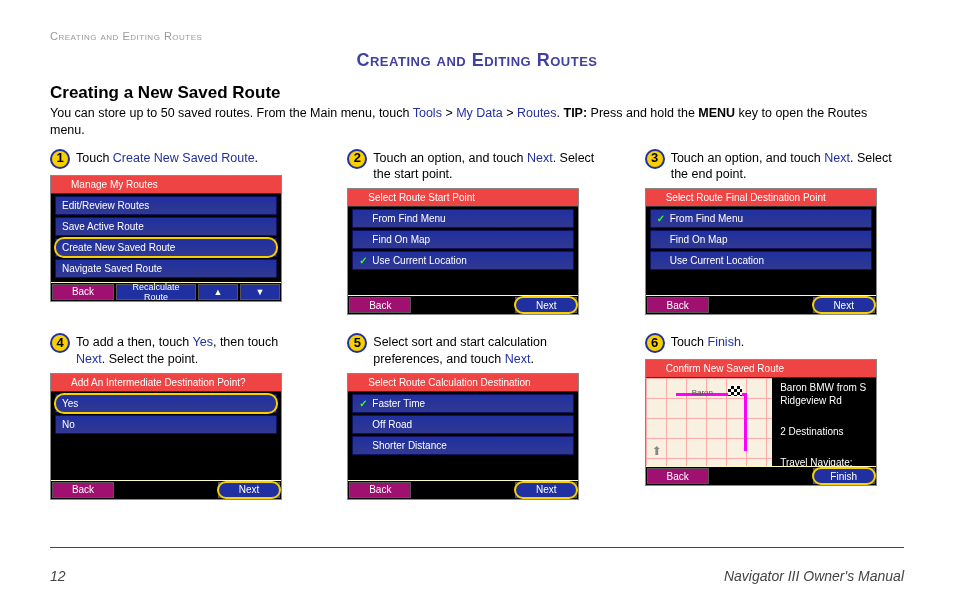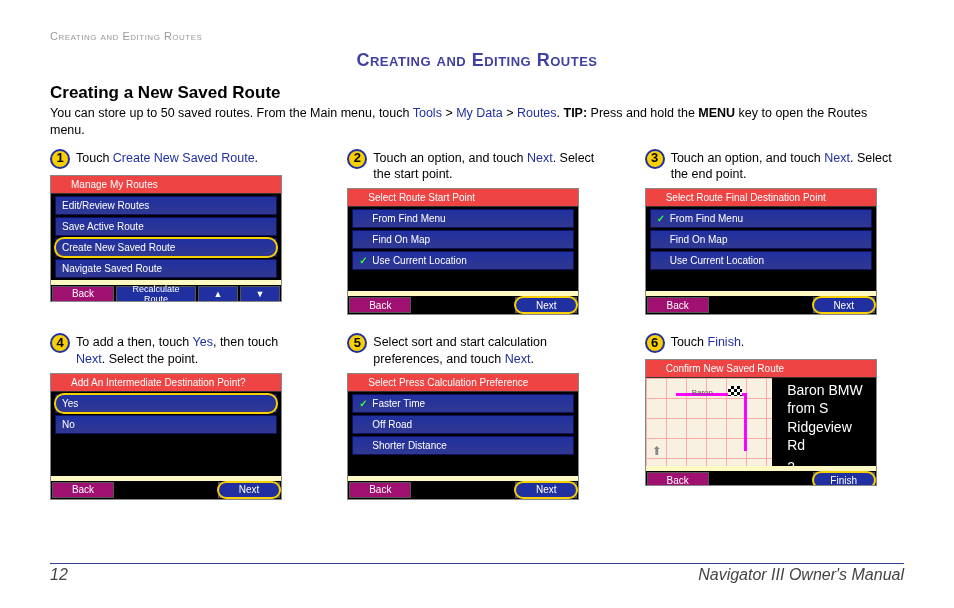--- a/index.html
+++ b/index.html
@@ -125,21 +125,21 @@
   .check {
     display: inline-block;
     width: 10px;
     color: #3f3;
     font-weight: bold;
     margin-right: 3px;
   }
   .gps-footer {
     display: flex;
     background: #000;
-    border-top: 5px solid #fef9c3;
+    border-top: 1px solid #fef9c3;
     height: 18px;
   }
   .gps-btn {
     flex: 0 0 auto;
     padding: 2px 8px;
     font-size: 10px;
     text-align: center;
     border: 1px solid #555;
     margin: 1px;
     display: flex;
@@ -172,26 +172,26 @@
       linear-gradient(90deg, #faa 1px, transparent 1px),
       linear-gradient(#faa 1px, transparent 1px),
       #f8f0e0;
     background-size: 20px 20px;
     position: relative;
   }
   .gps-map-right {
     flex: 1;
     background: #000;
     color: #fff;
-    font-size: 14px;
-    padding: 3px 15px;
+    font-size: 10px;
+    padding: 3px 8px;
     line-height: 1.3;
     display: flex;
     flex-direction: column;
-    gap: 4px;
+    gap: 18px;
   }
   .map-flag {
     position: absolute;
     top: 8px; right: 30px;
     width: 14px; height: 10px;
     background: repeating-conic-gradient(#000 0 25%, #fff 0 50%);
     background-size: 6px 6px;
   }
   .map-route {
     position: absolute;
@@ -205,22 +205,22 @@
     color: #888;
     font-size: 12px;
   }
 
   .footer {
     position: absolute;
     bottom: 24px;
     left: 50px;
     right: 50px;
     border-top: 1px solid #3040a0;
-    padding-top: 2px;
-    font-size: 16px;
+    padding-top: 20px;
+    font-size: 14px;
     font-style: italic;
     color: #444;
     display: flex;
     justify-content: space-between;
   }
 </style>
 </head>
 <body>
 
 <div class="page">
@@ -332,21 +332,21 @@
         </div>
       </div>
     </div>
 
     <div class="step">
       <div class="step-header">
         <div class="step-num">5</div>
         <div class="step-text"><span>Select sort and start calculation preferences, and touch </span><span class="blue">Next</span><span>.</span></div>
       </div>
       <div class="gps">
-        <div class="gps-title">Select Press Calculation Preference</div>
+        <div class="gps-title">Select Route Calculation Destination</div>
         <div class="gps-list">
           <div class="gps-row">
               <span class="check">✓</span>
               <span>Faster Time</span>
             </div>
           <div class="gps-row">
               <span class="check"></span>
               <span>Off Road</span>
             </div>
           <div class="gps-row">

